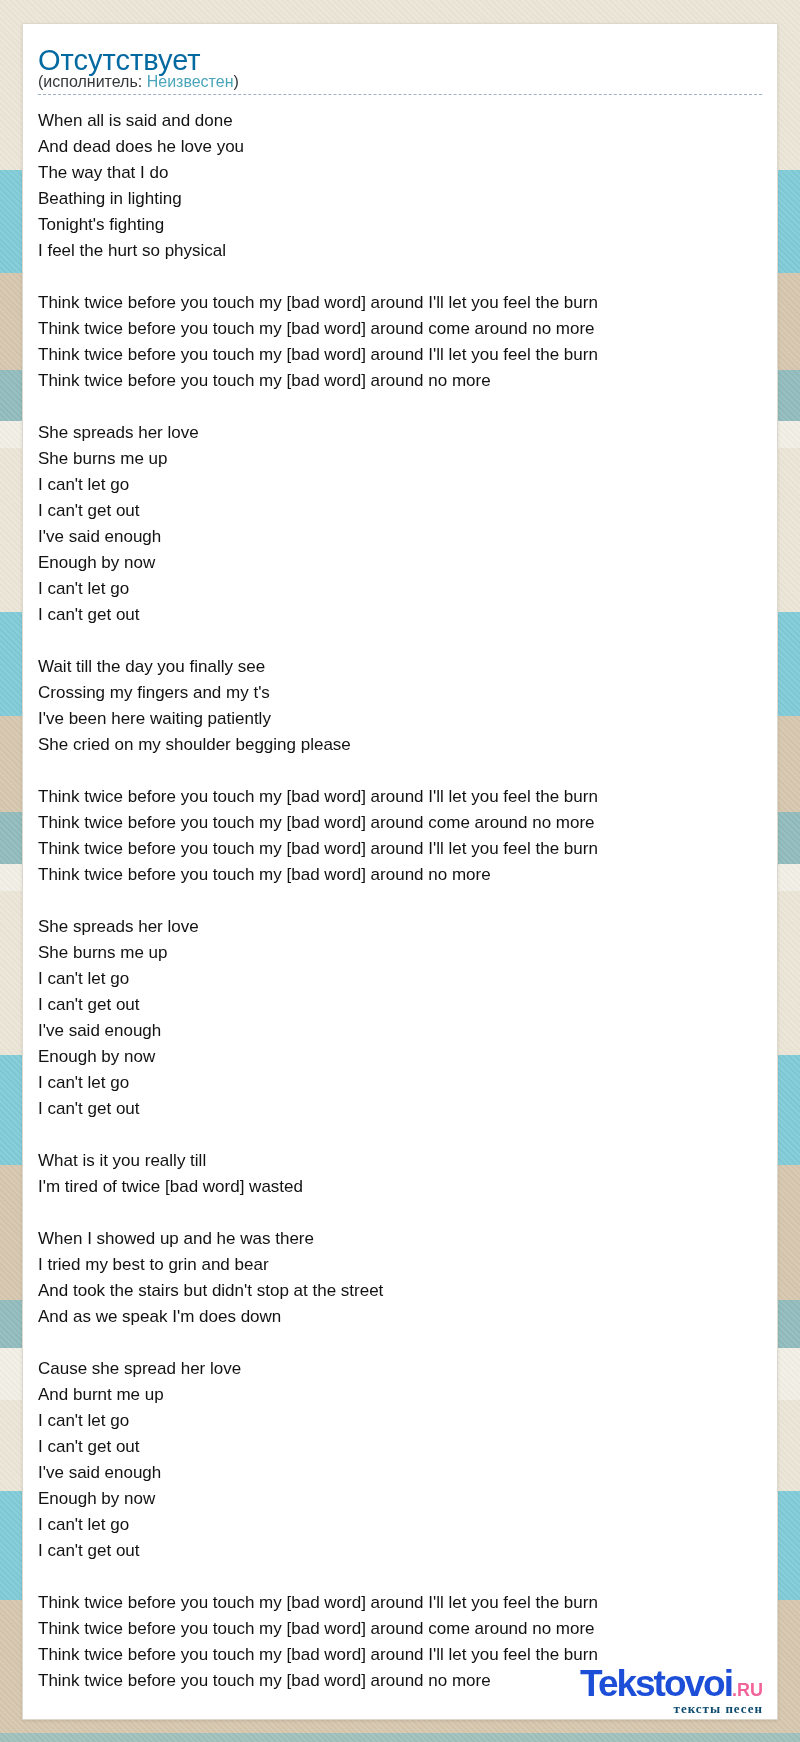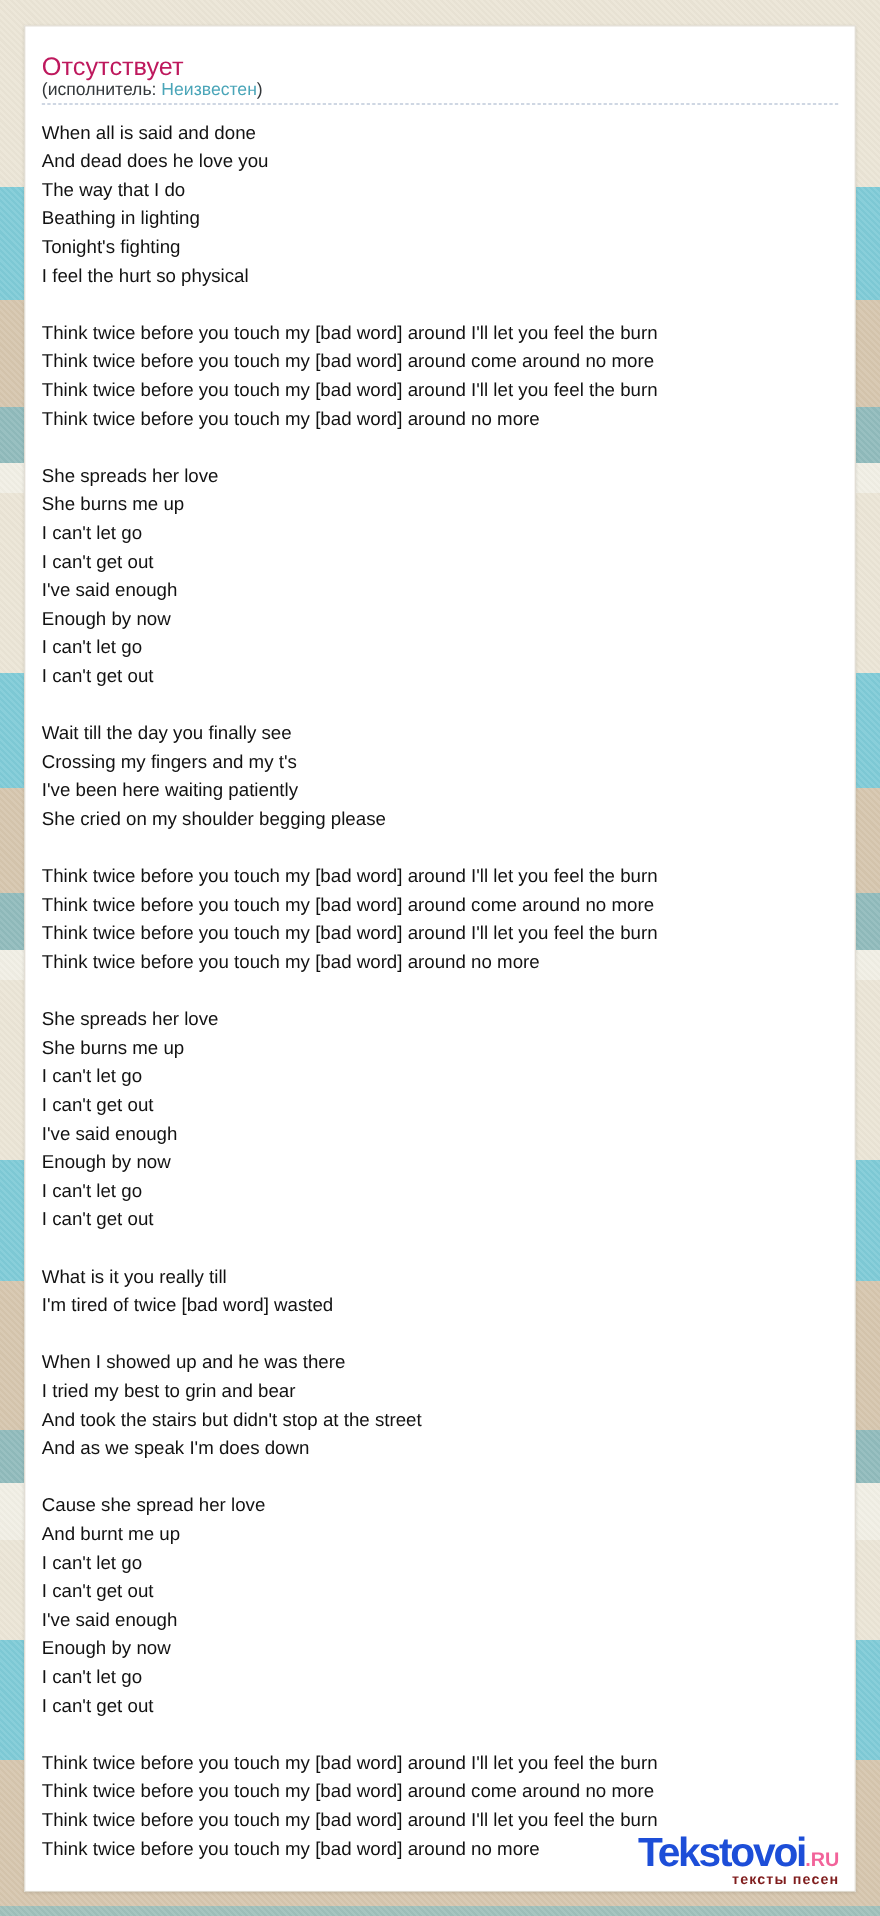--- a/index.html
+++ b/index.html
@@ -50,24 +50,24 @@
     height: 1697px;
     box-sizing: border-box;
     background: #ffffff;
     border: 1px solid #ddd8cc;
     box-shadow: 0 1px 3px rgba(0,0,0,0.10);
     padding: 22px 15px 0 15px;
     z-index: 1;
   }
   .song-title {
     margin: 0;
-    font-size: 23px;
+    font-size: 29px;
     line-height: 28px;
     font-weight: normal;
-    color: #be185d;
+    color: #0369a1;
   }
   .artist-line {
     margin: 0;
     font-size: 16px;
     line-height: 16px;
     color: #33373a;
     padding-bottom: 4px;
     border-bottom: 1px dashed #9fb0c8;
   }
   .artist-link {
@@ -104,22 +104,23 @@
   .logo-domain {
     font-weight: bold;
     font-size: 18px;
     letter-spacing: 0;
     color: #f2639a;
   }
   .logo-tagline {
     font-weight: bold;
     font-size: 13px;
     letter-spacing: 1px;
-    color: #7f1d1d;
+    color: #0c4a6e;
     margin-top: 1px;
+    font-family: Liberation Serif, serif;
   }
 </style>
 </head>
 <body>
 
 <div class="page">
   <div class="card">
 
     <h1 class="song-title">Отсутствует</h1>
 

